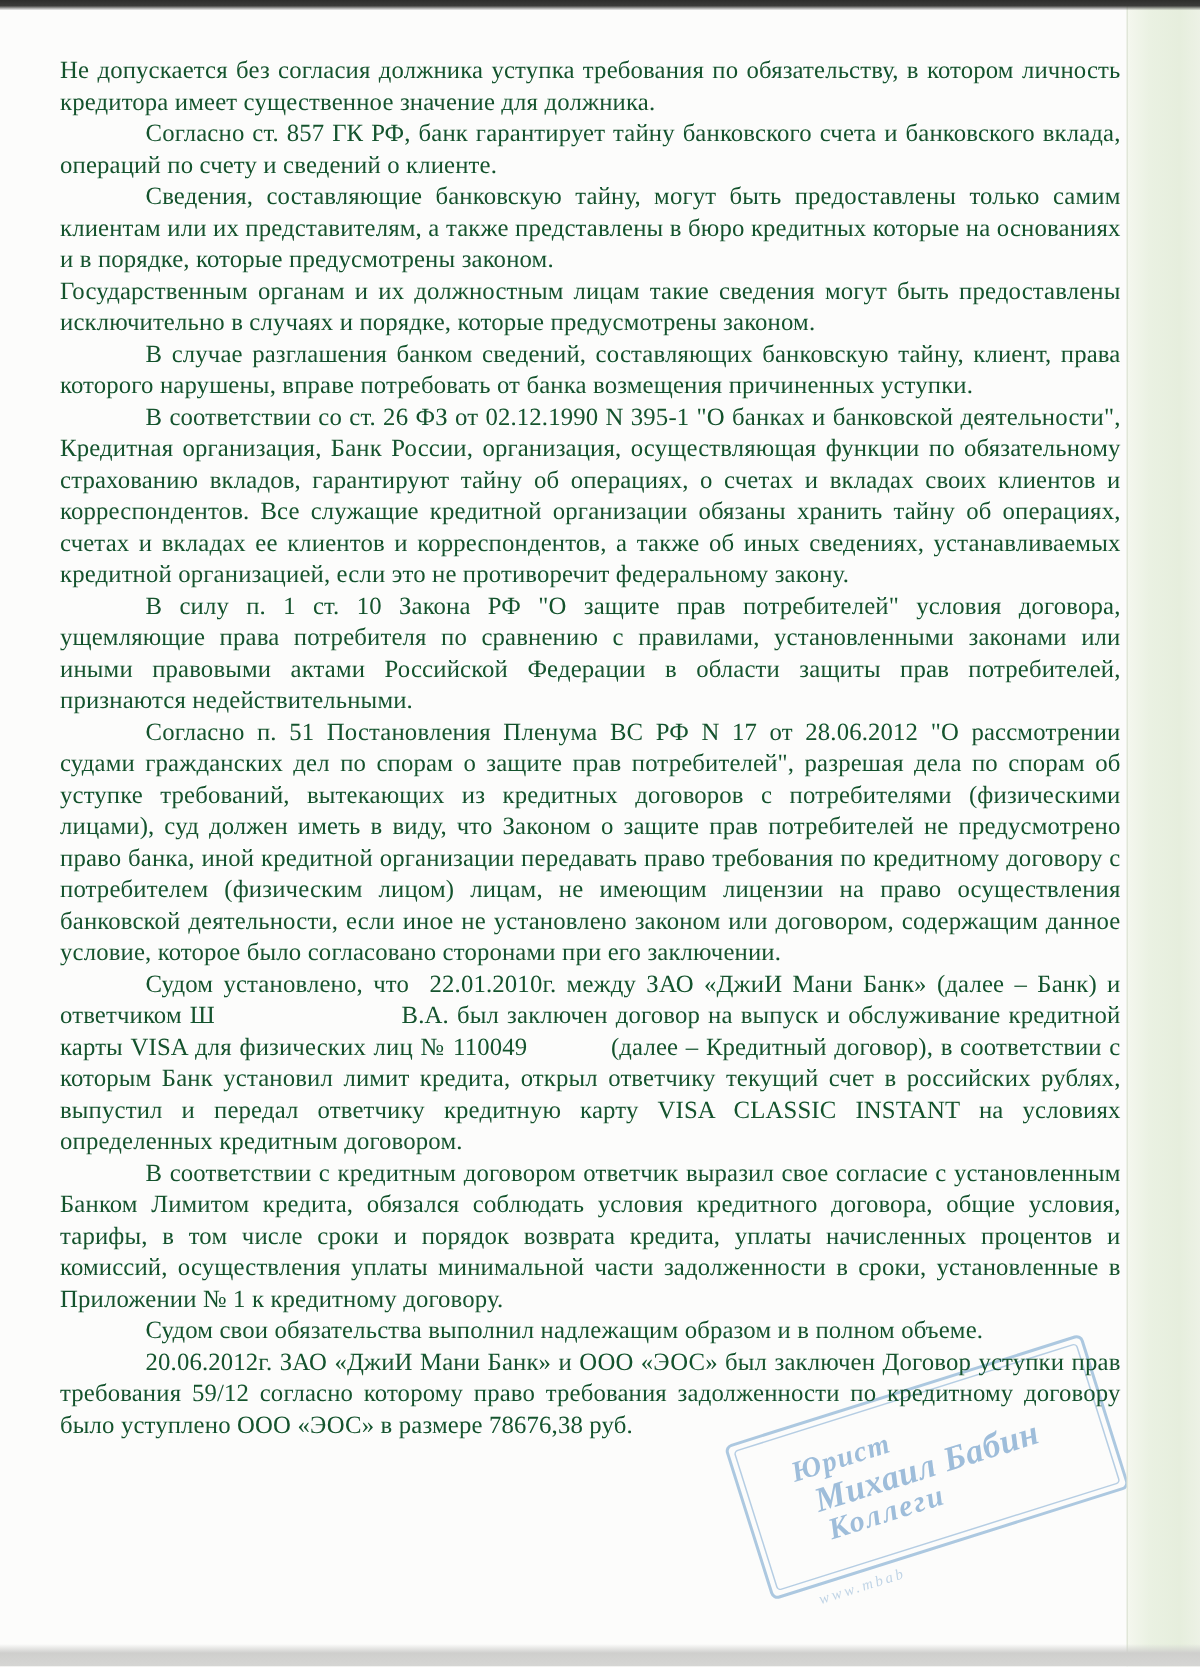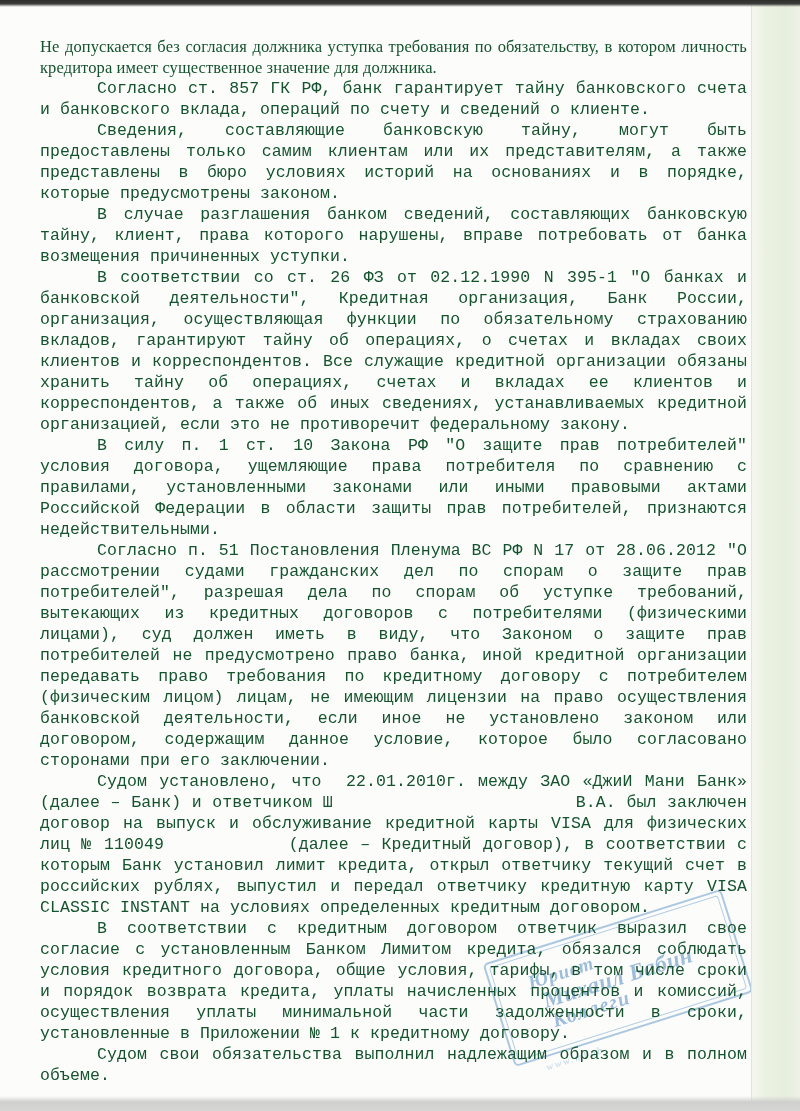--- a/index.html
+++ b/index.html
@@ -22,21 +22,21 @@
     position:absolute;left:0;top:1096px;width:800px;height:15px;z-index:6;
     background:linear-gradient(to bottom,rgba(205,205,203,0) 0%,#cfcfcd 40%,#d6d6d4 100%);
   }
   
   .doc{
     position:absolute;left:40px;top:36px;width:707px;z-index:2;
     color:#14532d;font-size:16.5px;line-height:21px;text-align:justify;
     letter-spacing:.1px;
   }
   .doc p{margin:0;}
-  .doc p.indent{text-indent:57px;font-family:Liberation Mono, monospace;}
+  .doc p.indent{text-indent:57px;}
   
   .stamp{
     position:absolute;left:493px;top:924px;width:250px;height:108px;z-index:1;
     transform:rotate(-17.5deg);
     border:2px solid rgba(158,190,219,.85);
     border-radius:5px;
     box-sizing:border-box;
   }
   .stamp .inner{
     position:absolute;inset:3px;border:1.5px solid rgba(158,190,219,.75);
@@ -69,21 +69,23 @@
     <span class="l1">Юрист</span>
     <span class="l2">Михаил Бабин</span>
     <span class="l3">Коллеги</span>
   </div>
   <span class="url">www.mbab</span>
 </div>
 
 <div class="doc">
     <p class="para">Не допускается без согласия должника уступка требования по обязательству, в котором личность кредитора имеет существенное значение для должника.</p>
     <p class="para indent">Согласно ст. 857 ГК РФ, банк гарантирует тайну банковского счета и банковского вклада, операций по счету и сведений о клиенте.</p>
-    <p class="para indent">Сведения, составляющие банковскую тайну, могут быть предоставлены только самим клиентам или их представителям, а также представлены в бюро условиях историй на основаниях и в порядке, которые предусмотрены законом.</p>
+    <p class="para indent">Сведения, составляющие банковскую тайну, могут быть предоставлены только самим клиентам или их представителям, а также представлены в бюро кредитных которые на основаниях и в порядке, которые предусмотрены законом.</p>
+    <p class="para">Государственным органам и их должностным лицам такие сведения могут быть предоставлены исключительно в случаях и порядке, которые предусмотрены законом.</p>
     <p class="para indent">В случае разглашения банком сведений, составляющих банковскую тайну, клиент, права которого нарушены, вправе потребовать от банка возмещения причиненных уступки.</p>
     <p class="para indent">В соответствии со ст. 26 ФЗ от 02.12.1990 N 395-1 "О банках и банковской деятельности", Кредитная организация, Банк России, организация, осуществляющая функции по обязательному страхованию вкладов, гарантируют тайну об операциях, о счетах и вкладах своих клиентов и корреспондентов. Все служащие кредитной организации обязаны хранить тайну об операциях, счетах и вкладах ее клиентов и корреспондентов, а также об иных сведениях, устанавливаемых кредитной организацией, если это не противоречит федеральному закону.</p>
     <p class="para indent">В силу п. 1 ст. 10 Закона РФ "О защите прав потребителей" условия договора, ущемляющие права потребителя по сравнению с правилами, установленными законами или иными правовыми актами Российской Федерации в области защиты прав потребителей, признаются недействительными.</p>
     <p class="para indent">Согласно п. 51 Постановления Пленума ВС РФ N 17 от 28.06.2012 "О рассмотрении судами гражданских дел по спорам о защите прав потребителей", разрешая дела по спорам об уступке требований, вытекающих из кредитных договоров с потребителями (физическими лицами), суд должен иметь в виду, что Законом о защите прав потребителей не предусмотрено право банка, иной кредитной организации передавать право требования по кредитному договору с потребителем (физическим лицом) лицам, не имеющим лицензии на право осуществления банковской деятельности, если иное не установлено законом или договором, содержащим данное условие, которое было согласовано сторонами при его заключении.</p>
     <p class="para indent">Судом установлено, что&nbsp; 22.01.2010г. между ЗАО «ДжиИ Мани Банк» (далее – Банк) и ответчиком Ш&nbsp;&nbsp;&nbsp;&nbsp;&nbsp;&nbsp;&nbsp;&nbsp;&nbsp;&nbsp;&nbsp;&nbsp;&nbsp;&nbsp;&nbsp;&nbsp;&nbsp;&nbsp;&nbsp;&nbsp;&nbsp;&nbsp; В.А. был заключен договор на выпуск и обслуживание кредитной карты VISA для физических лиц № 110049&nbsp;&nbsp;&nbsp;&nbsp;&nbsp;&nbsp;&nbsp;&nbsp;&nbsp;&nbsp; (далее – Кредитный договор), в соответствии с которым Банк установил лимит кредита, открыл ответчику текущий счет в российских рублях, выпустил и передал ответчику кредитную карту VISA CLASSIC INSTANT на условиях определенных кредитным договором.</p>
     <p class="para indent">В соответствии с кредитным договором ответчик выразил свое согласие с установленным Банком Лимитом кредита, обязался соблюдать условия кредитного договора, общие условия, тарифы, в том числе сроки и порядок возврата кредита, уплаты начисленных процентов и комиссий, осуществления уплаты минимальной части задолженности в сроки, установленные в Приложении № 1 к кредитному договору.</p>
     <p class="para indent">Судом свои обязательства выполнил надлежащим образом и в полном объеме.</p>
+    <p class="para indent">20.06.2012г. ЗАО «ДжиИ Мани Банк» и ООО «ЭОС» был заключен Договор уступки прав требования 59/12 согласно которому право требования задолженности по кредитному договору было уступлено ООО «ЭОС» в размере 78676,38 руб.</p>
   </div>
 
 </body></html>

